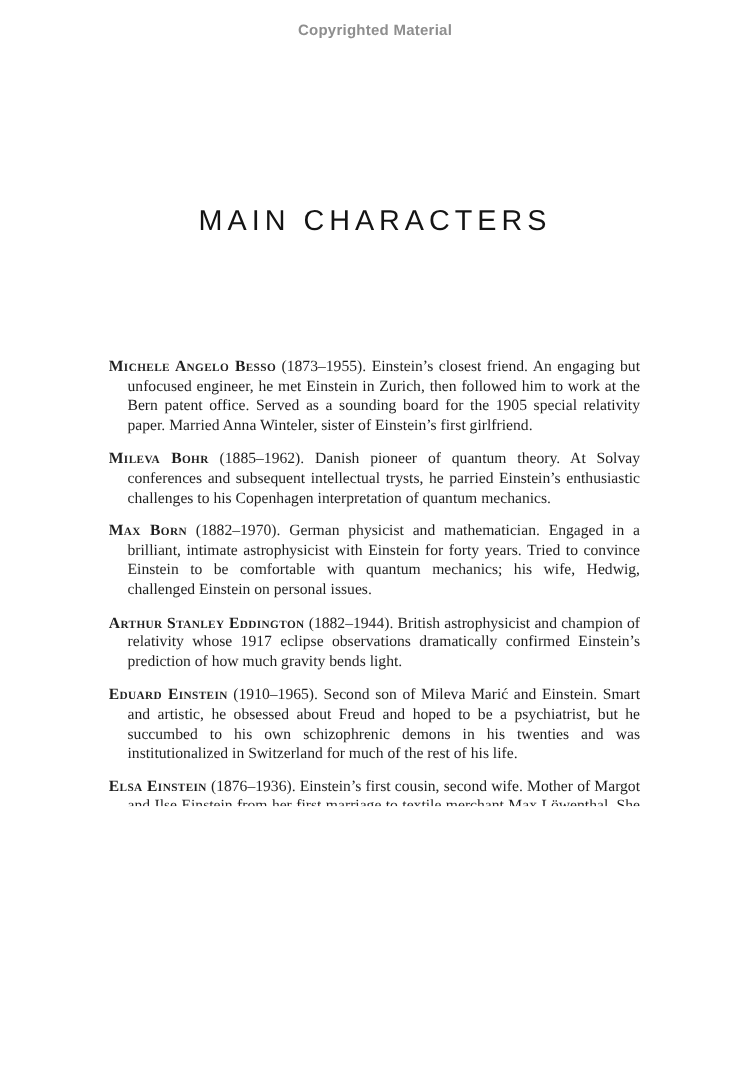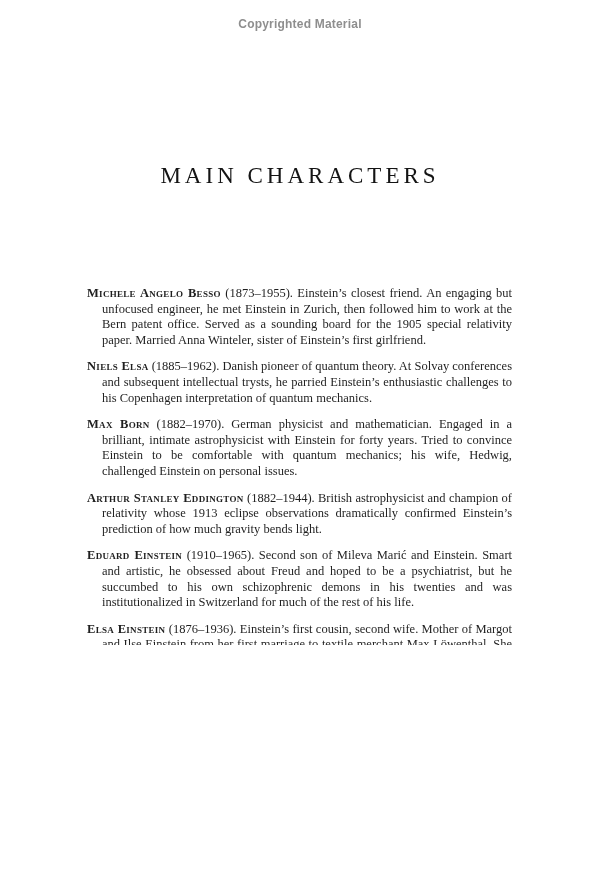--- a/index.html
+++ b/index.html
@@ -26,21 +26,21 @@
     letter-spacing: 0.2px;
     color: #8e8e8e;
   }
   .copyright-top { top: 17px; }
   .page-title {
     position: absolute;
     top: 148px;
     left: 0;
     width: 100%;
     text-align: center;
-    font-family: Liberation Serif, serif;
+    font-family: Liberation Sans, sans-serif;
     font-size: 23px;
     font-weight: 400;
     letter-spacing: 4px;
     color: #141414;
   }
   .entries {
     position: absolute;
     top: 286px;
     left: 87px;
     width: 425px;
@@ -90,36 +90,36 @@
 
   <div class="entries">
 
     <p class="entry">
       <span class="entry-name">Michele Angelo Besso</span>
       <span>(1873–1955).</span>
       <span>Einstein’s closest friend. An engaging but unfocused engineer, he met Einstein in Zurich, then followed him to work at the Bern patent office. Served as a sounding board for the 1905 special relativity paper. Married Anna Winteler, sister of Einstein’s first girlfriend.</span>
     </p>
 
     <p class="entry">
-      <span class="entry-name">Niels Elsa</span>
+      <span class="entry-name">Mileva Bohr</span>
       <span>(1885–1962).</span>
       <span>Danish pioneer of quantum theory. At Solvay conferences and subsequent intellectual trysts, he parried Einstein’s enthusiastic challenges to his Copenhagen interpretation of quantum mechanics.</span>
     </p>
 
     <p class="entry">
       <span class="entry-name">Max Born</span>
       <span>(1882–1970).</span>
       <span>German physicist and mathematician. Engaged in a brilliant, intimate astrophysicist with Einstein for forty years. Tried to convince Einstein to be comfortable with quantum mechanics; his wife, Hedwig, challenged Einstein on personal issues.</span>
     </p>
 
 
     <p class="entry">
       <span class="entry-name">Arthur Stanley Eddington</span>
       <span>(1882–1944).</span>
-      <span>British astrophysicist and champion of relativity whose 1913 eclipse observations dramatically confirmed Einstein’s prediction of how much gravity bends light.</span>
+      <span>British astrophysicist and champion of relativity whose 1917 eclipse observations dramatically confirmed Einstein’s prediction of how much gravity bends light.</span>
     </p>
 
 
     <p class="entry">
       <span class="entry-name">Eduard Einstein</span>
       <span>(1910–1965).</span>
       <span>Second son of Mileva Marić and Einstein. Smart and artistic, he obsessed about Freud and hoped to be a psychiatrist, but he succumbed to his own schizophrenic demons in his twenties and was institutionalized in Switzerland for much of the rest of his life.</span>
     </p>
 
     <p class="entry">

